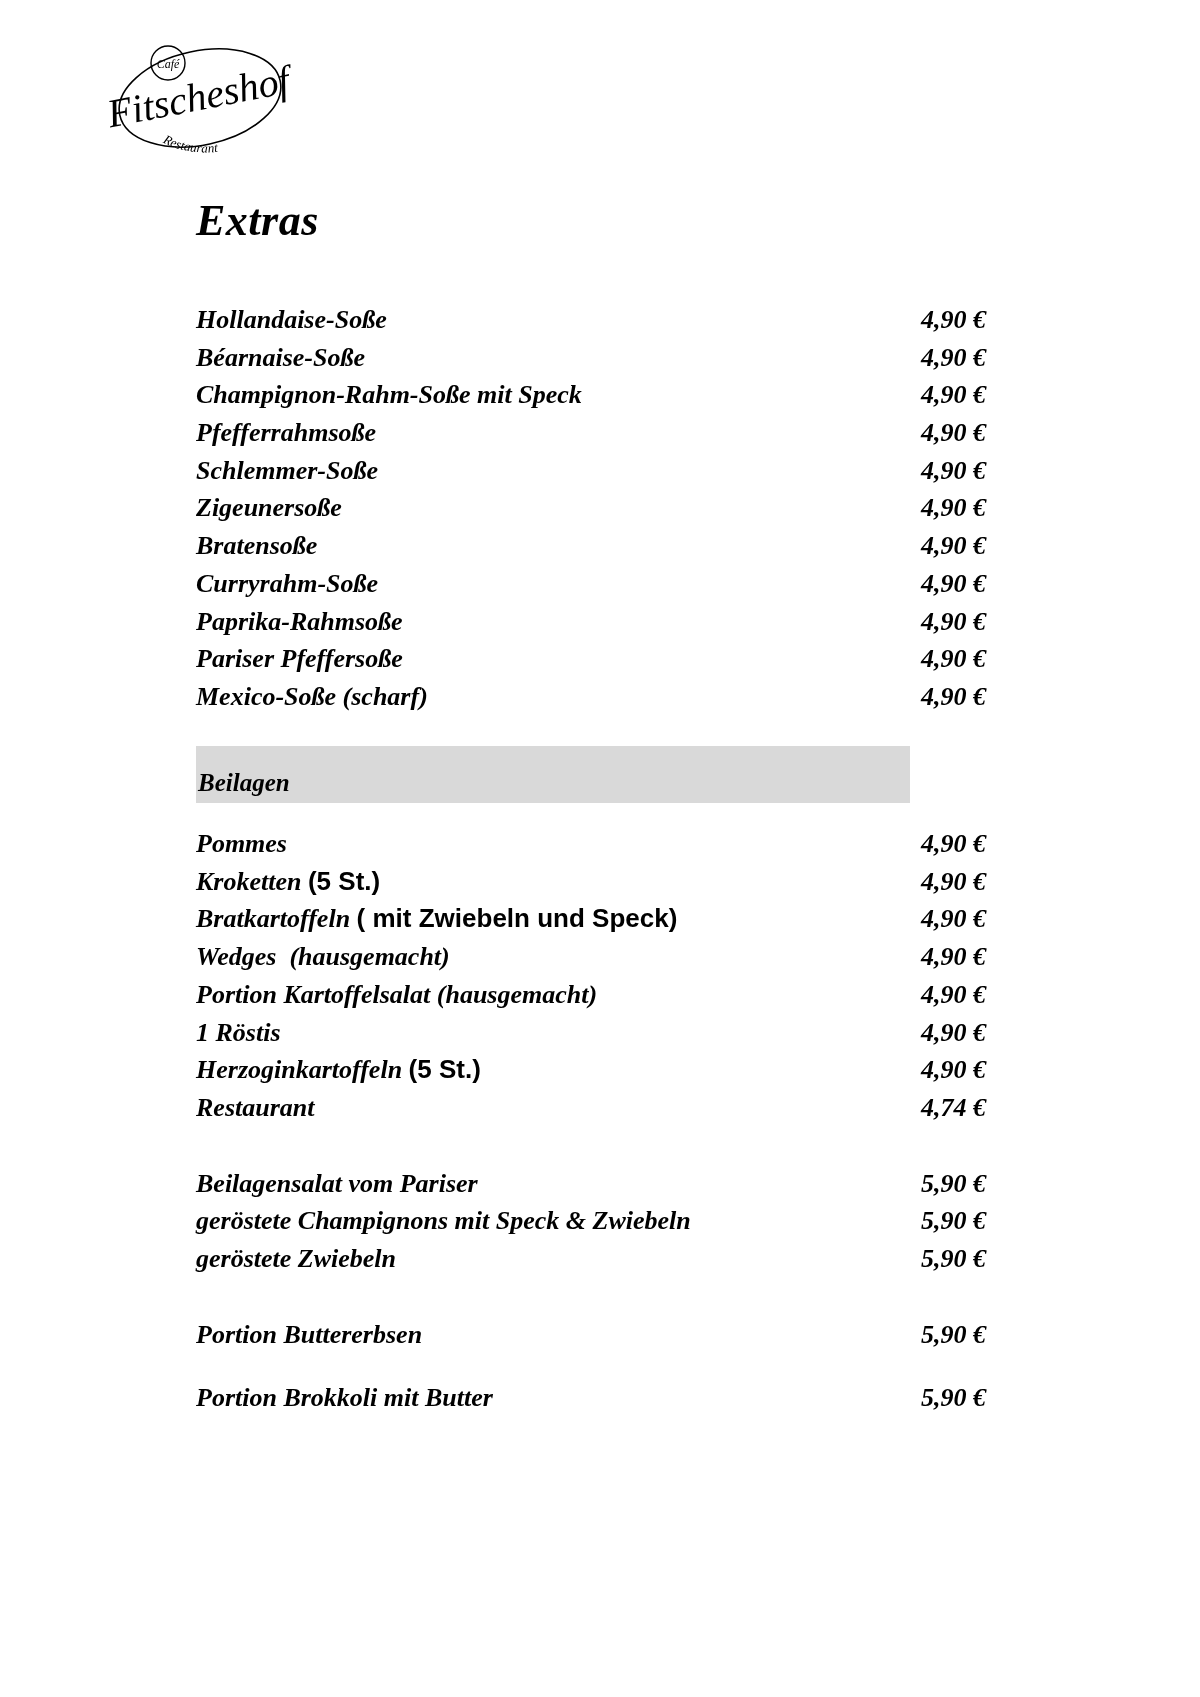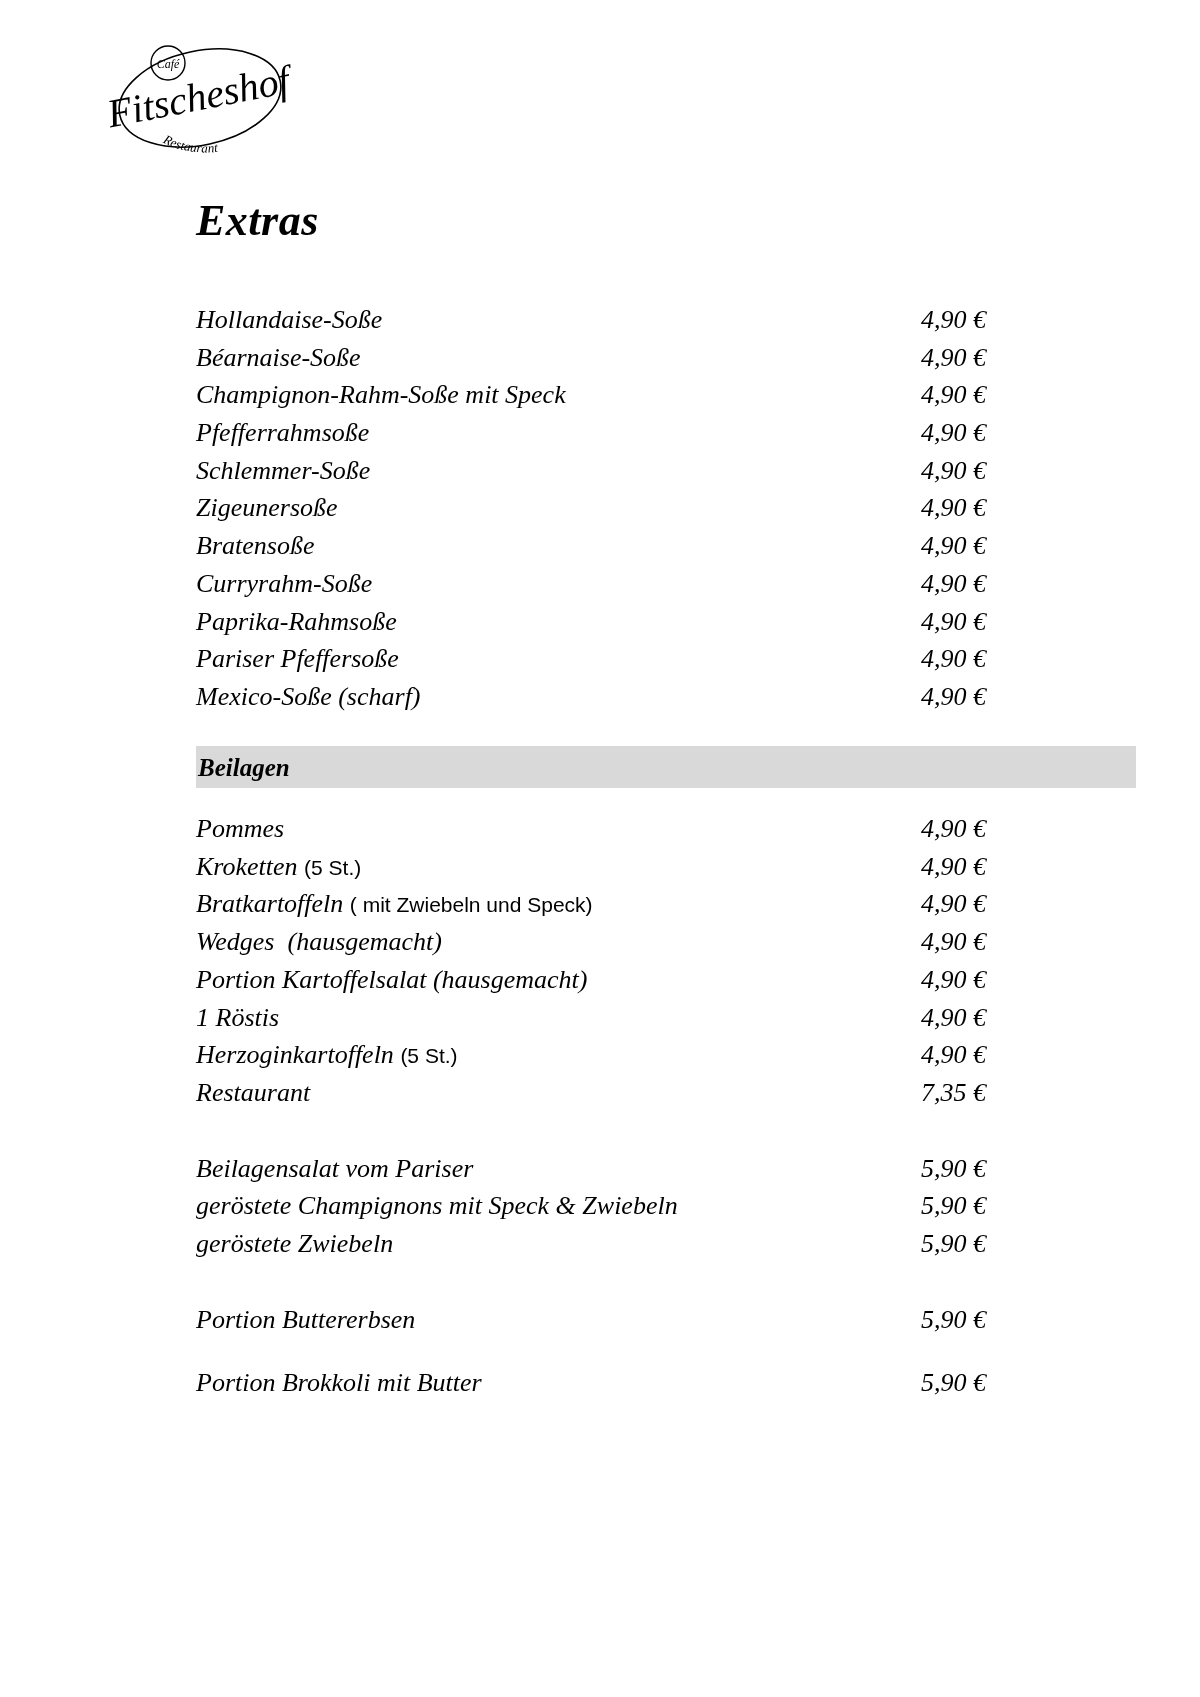--- a/index.html
+++ b/index.html
@@ -38,53 +38,54 @@
     font-family: "Liberation Serif", "DejaVu Serif", serif;
     font-weight: bold;
     font-style: italic;
     font-size: 44px;
     letter-spacing: 0.5px;
     margin: 0 0 55px 0;
   }
 
   .band {
     background: #d9d9d9;
-    padding: 8px 0 7px 2px;
+    padding: 23px 0 7px 2px;
     margin: 30px 0 22px 0;
-    width: 940px;
+    width: 714px;
     box-sizing: border-box;
   }
   .band-title {
     font-weight: bold;
     font-style: italic;
     font-size: 25px;
     line-height: 1.1;
     margin: 0;
   }
 
   .items { }
 
   .item {
     display: flex;
     align-items: center;
     justify-content: space-between;
     font-style: italic;
     font-size: 26px;
     line-height: 1.45;
     padding: 0;
+    font-weight: bold;
   }
   .item .name {
     font-style: italic;
     white-space: nowrap;
   }
   
   .item .name .note {
     font-family: "Liberation Sans", "DejaVu Sans", sans-serif;
     font-style: normal;
-    font-size: 21px;
+    font-size: 26px;
     margin-top: 8px;
   }
   .item .price {
     font-style: italic;
     white-space: nowrap;
     text-align: right;
     min-width: 110px;
   }
 
   .gap-sm { height: 26px; }
@@ -191,21 +192,21 @@
     <div class="item">
       <span class="name"><span>1 Röstis</span></span>
       <span class="price">4,90 €</span>
     </div>
     <div class="item">
       <span class="name"><span>Herzoginkartoffeln</span>&nbsp;<span class="note">(5 St.)</span></span>
       <span class="price">4,90 €</span>
     </div>
     <div class="item">
       <span class="name"><span>Restaurant</span></span>
-      <span class="price">7,35 €</span>
+      <span class="price">4,74 €</span>
     </div>
   </div>
 
   <div class="gap-md"></div>
 
   <div class="items">
     <div class="item">
       <span class="name">Beilagensalat vom Pariser</span>
       <span class="price">5,90 €</span>
     </div>

